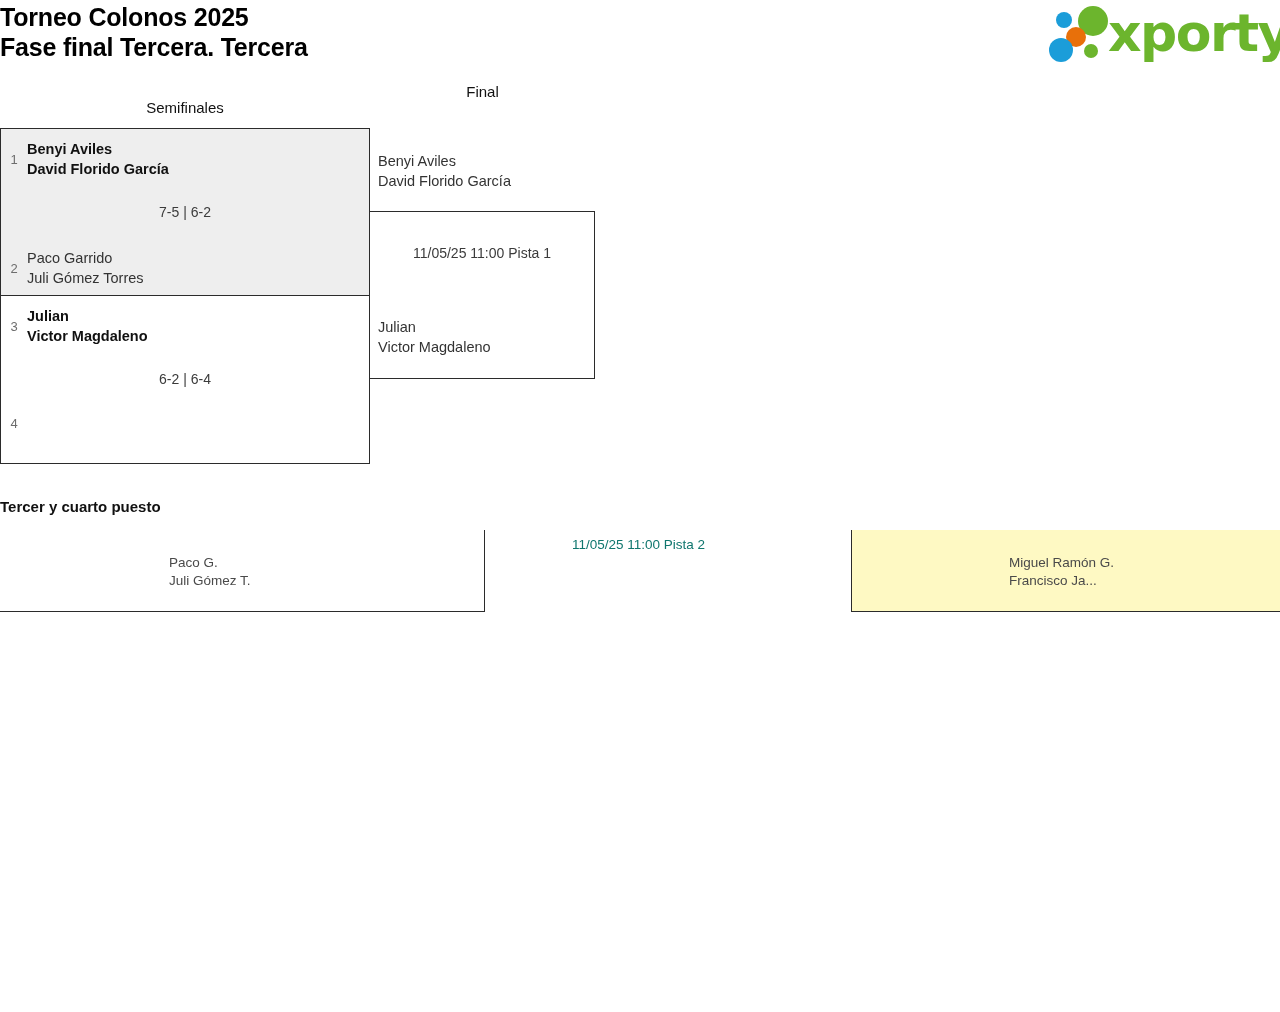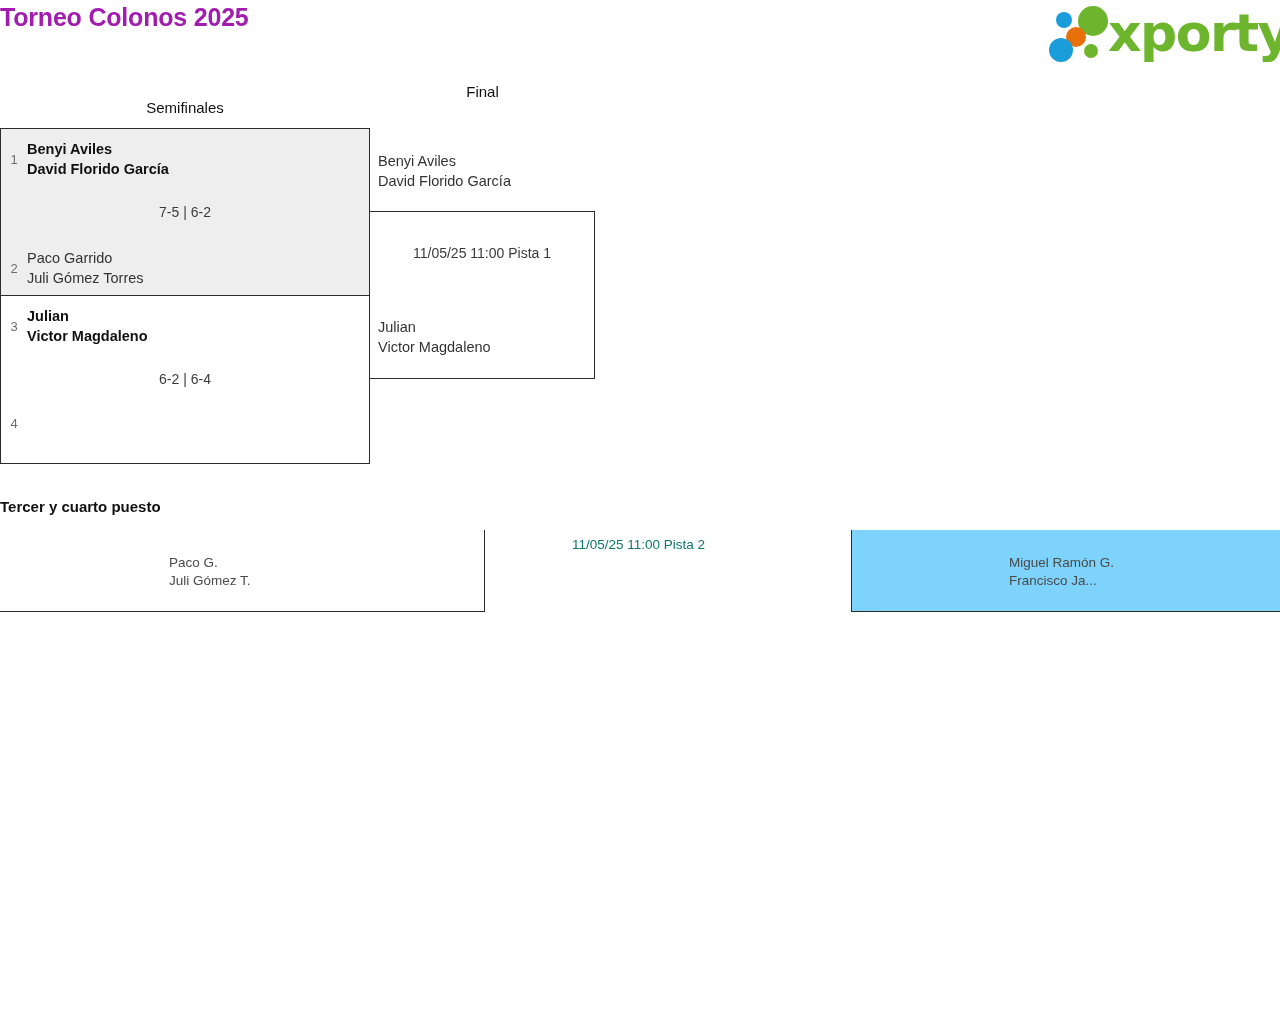--- a/index.html
+++ b/index.html
@@ -24,21 +24,21 @@
     width: 1280px;
     height: 88px;
   }
   #title-block {
     position: absolute;
     left: 0; top: 2px;
     font-size: 25px;
     font-weight: 700;
     line-height: 30px;
     letter-spacing: -0.2px;
-    color: #a21caf;
+    color: #000000;
     white-space: nowrap;
   }
   #title-block div { display: block; }
 
   
   #logo {
     position: absolute;
     left: 1048px; top: 4px;
     width: 228px;
     height: 62px;
@@ -178,21 +178,21 @@
     border-right: 1.5px solid #2b2b2b;
     border-bottom: 1.5px solid #2b2b2b;
     background: #ffffff;
   }
   #third-box-right {
     position: absolute;
     left: 851px; top: 530px;
     width: 429px; height: 82px;
     border-left: 1.5px solid #2b2b2b;
     border-bottom: 1.5px solid #2b2b2b;
-    background: #7dd3fc;
+    background: #fef9c3;
   }
   .third-team {
     position: absolute;
     left: 169px; top: 24px;
     font-size: 13.5px;
     line-height: 17.5px;
     color: #4a4a4a;
     white-space: nowrap;
   }
   #third-box-right .third-team { left: 157px; }
@@ -208,20 +208,21 @@
     white-space: nowrap;
   }
 </style>
 </head>
 <body>
 
 <div id="header">
 
   <div id="title-block">
     <div>Torneo Colonos 2025</div>
+    <div>Fase final Tercera. Tercera</div>
   </div>
 
   <div id="logo">
     <div id="logo-dots">
       <div class="dot dot-blue-sm"></div>
       <div class="dot dot-green-lg"></div>
       <div class="dot dot-orange"></div>
       <div class="dot dot-blue-lg"></div>
       <div class="dot dot-green-sm"></div>
     </div>

